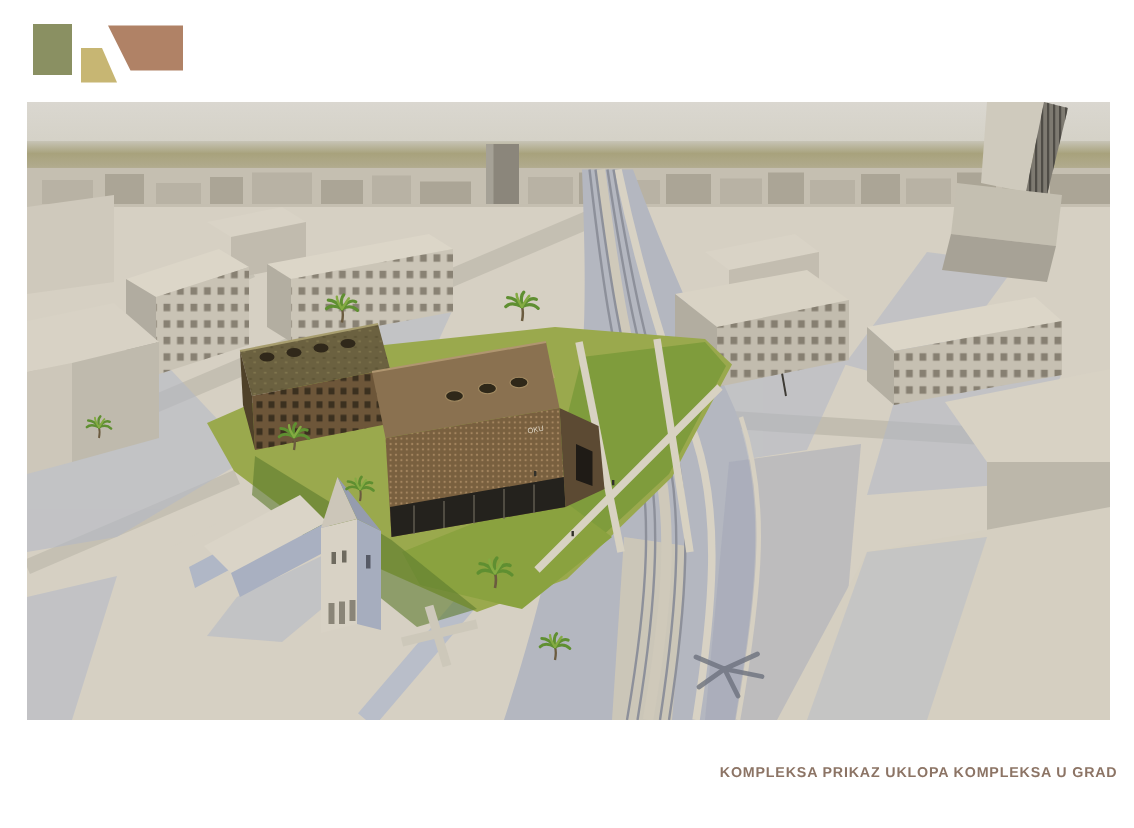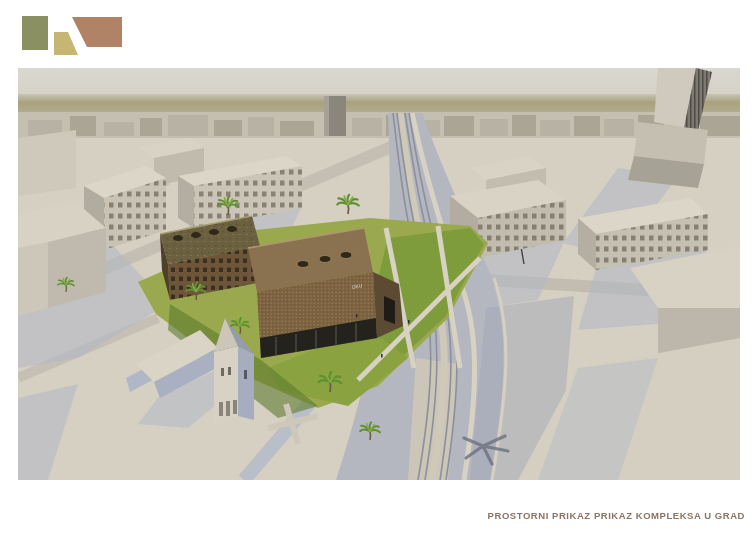--- a/index.html
+++ b/index.html
@@ -284,15 +284,15 @@
       <use href="#palm" transform="translate(330,146) scale(1.2)"></use>
       <use href="#palm" transform="translate(178,232) scale(1.1)"></use>
       <use href="#palm" transform="translate(222,266) scale(1.0)"></use>
       <use href="#palm" transform="translate(312,324) scale(1.25)"></use>
       <use href="#palm" transform="translate(352,372) scale(1.1)"></use>
       <use href="#palm" transform="translate(48,224) scale(0.9)"></use>
     </g>
   </svg>
   </div>
 
-  <div class="caption">PROSTORNI PRIKAZ PRIKAZ KOMPLEKSA U GRAD</div>
+  <div class="caption">KOMPLEKSA PRIKAZ UKLOPA KOMPLEKSA U GRAD</div>
 
 </div>
 
 </body></html>

